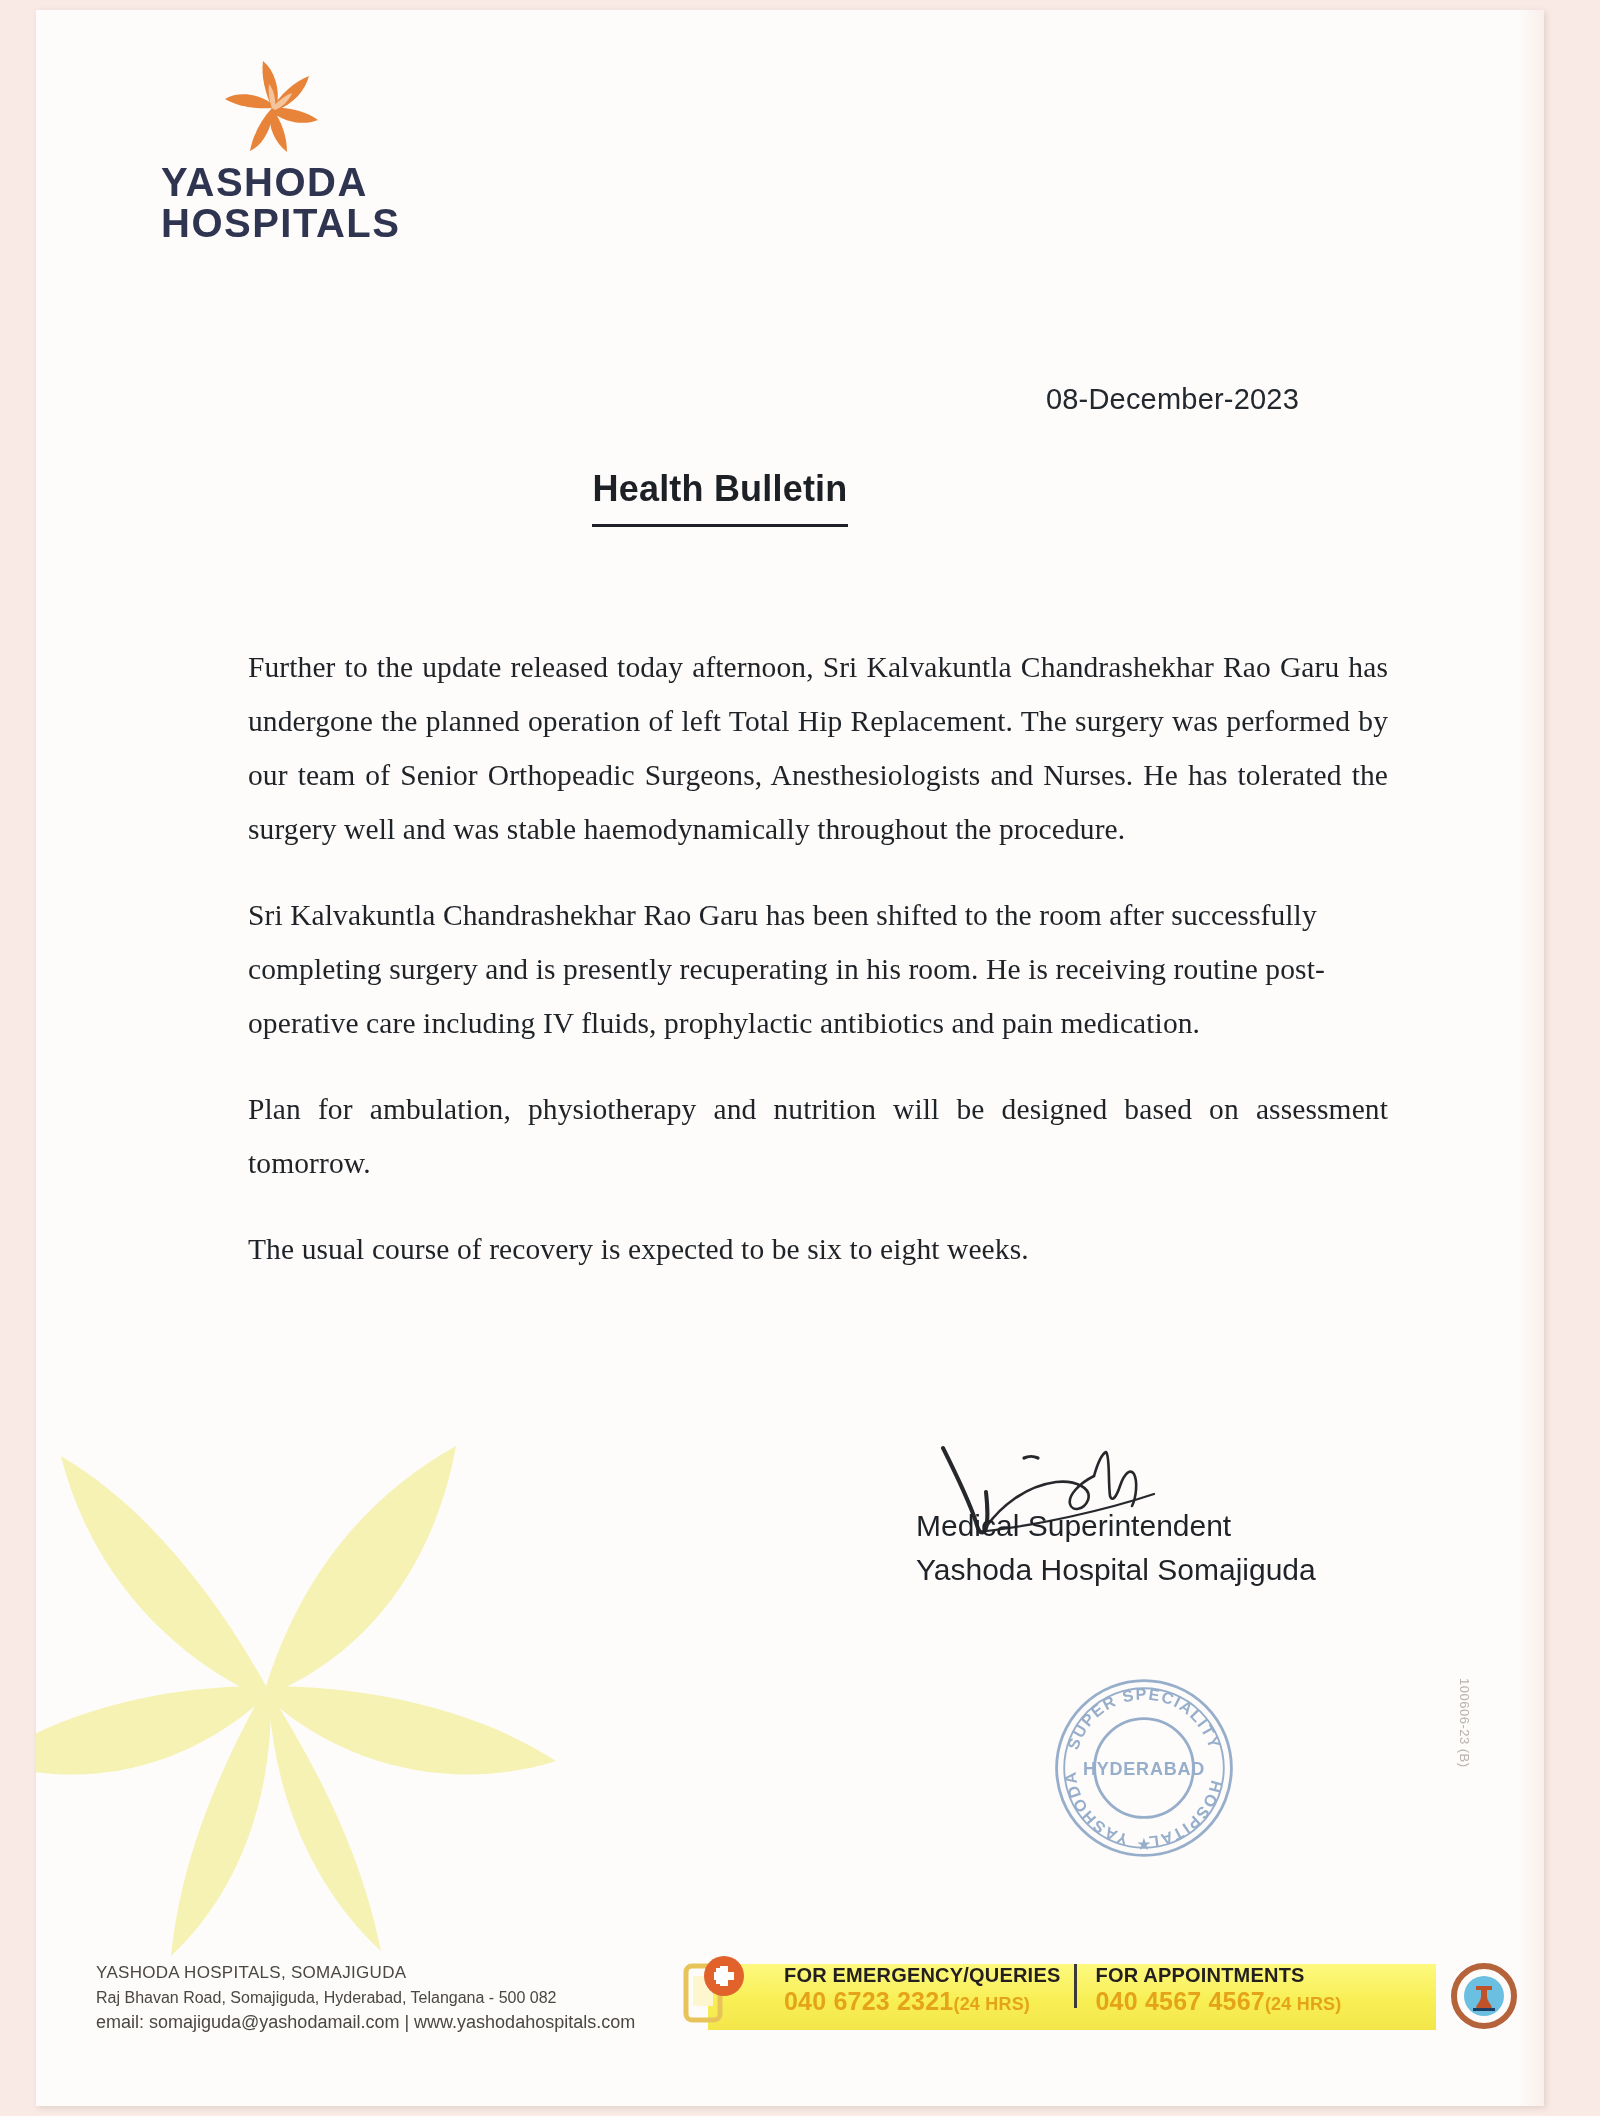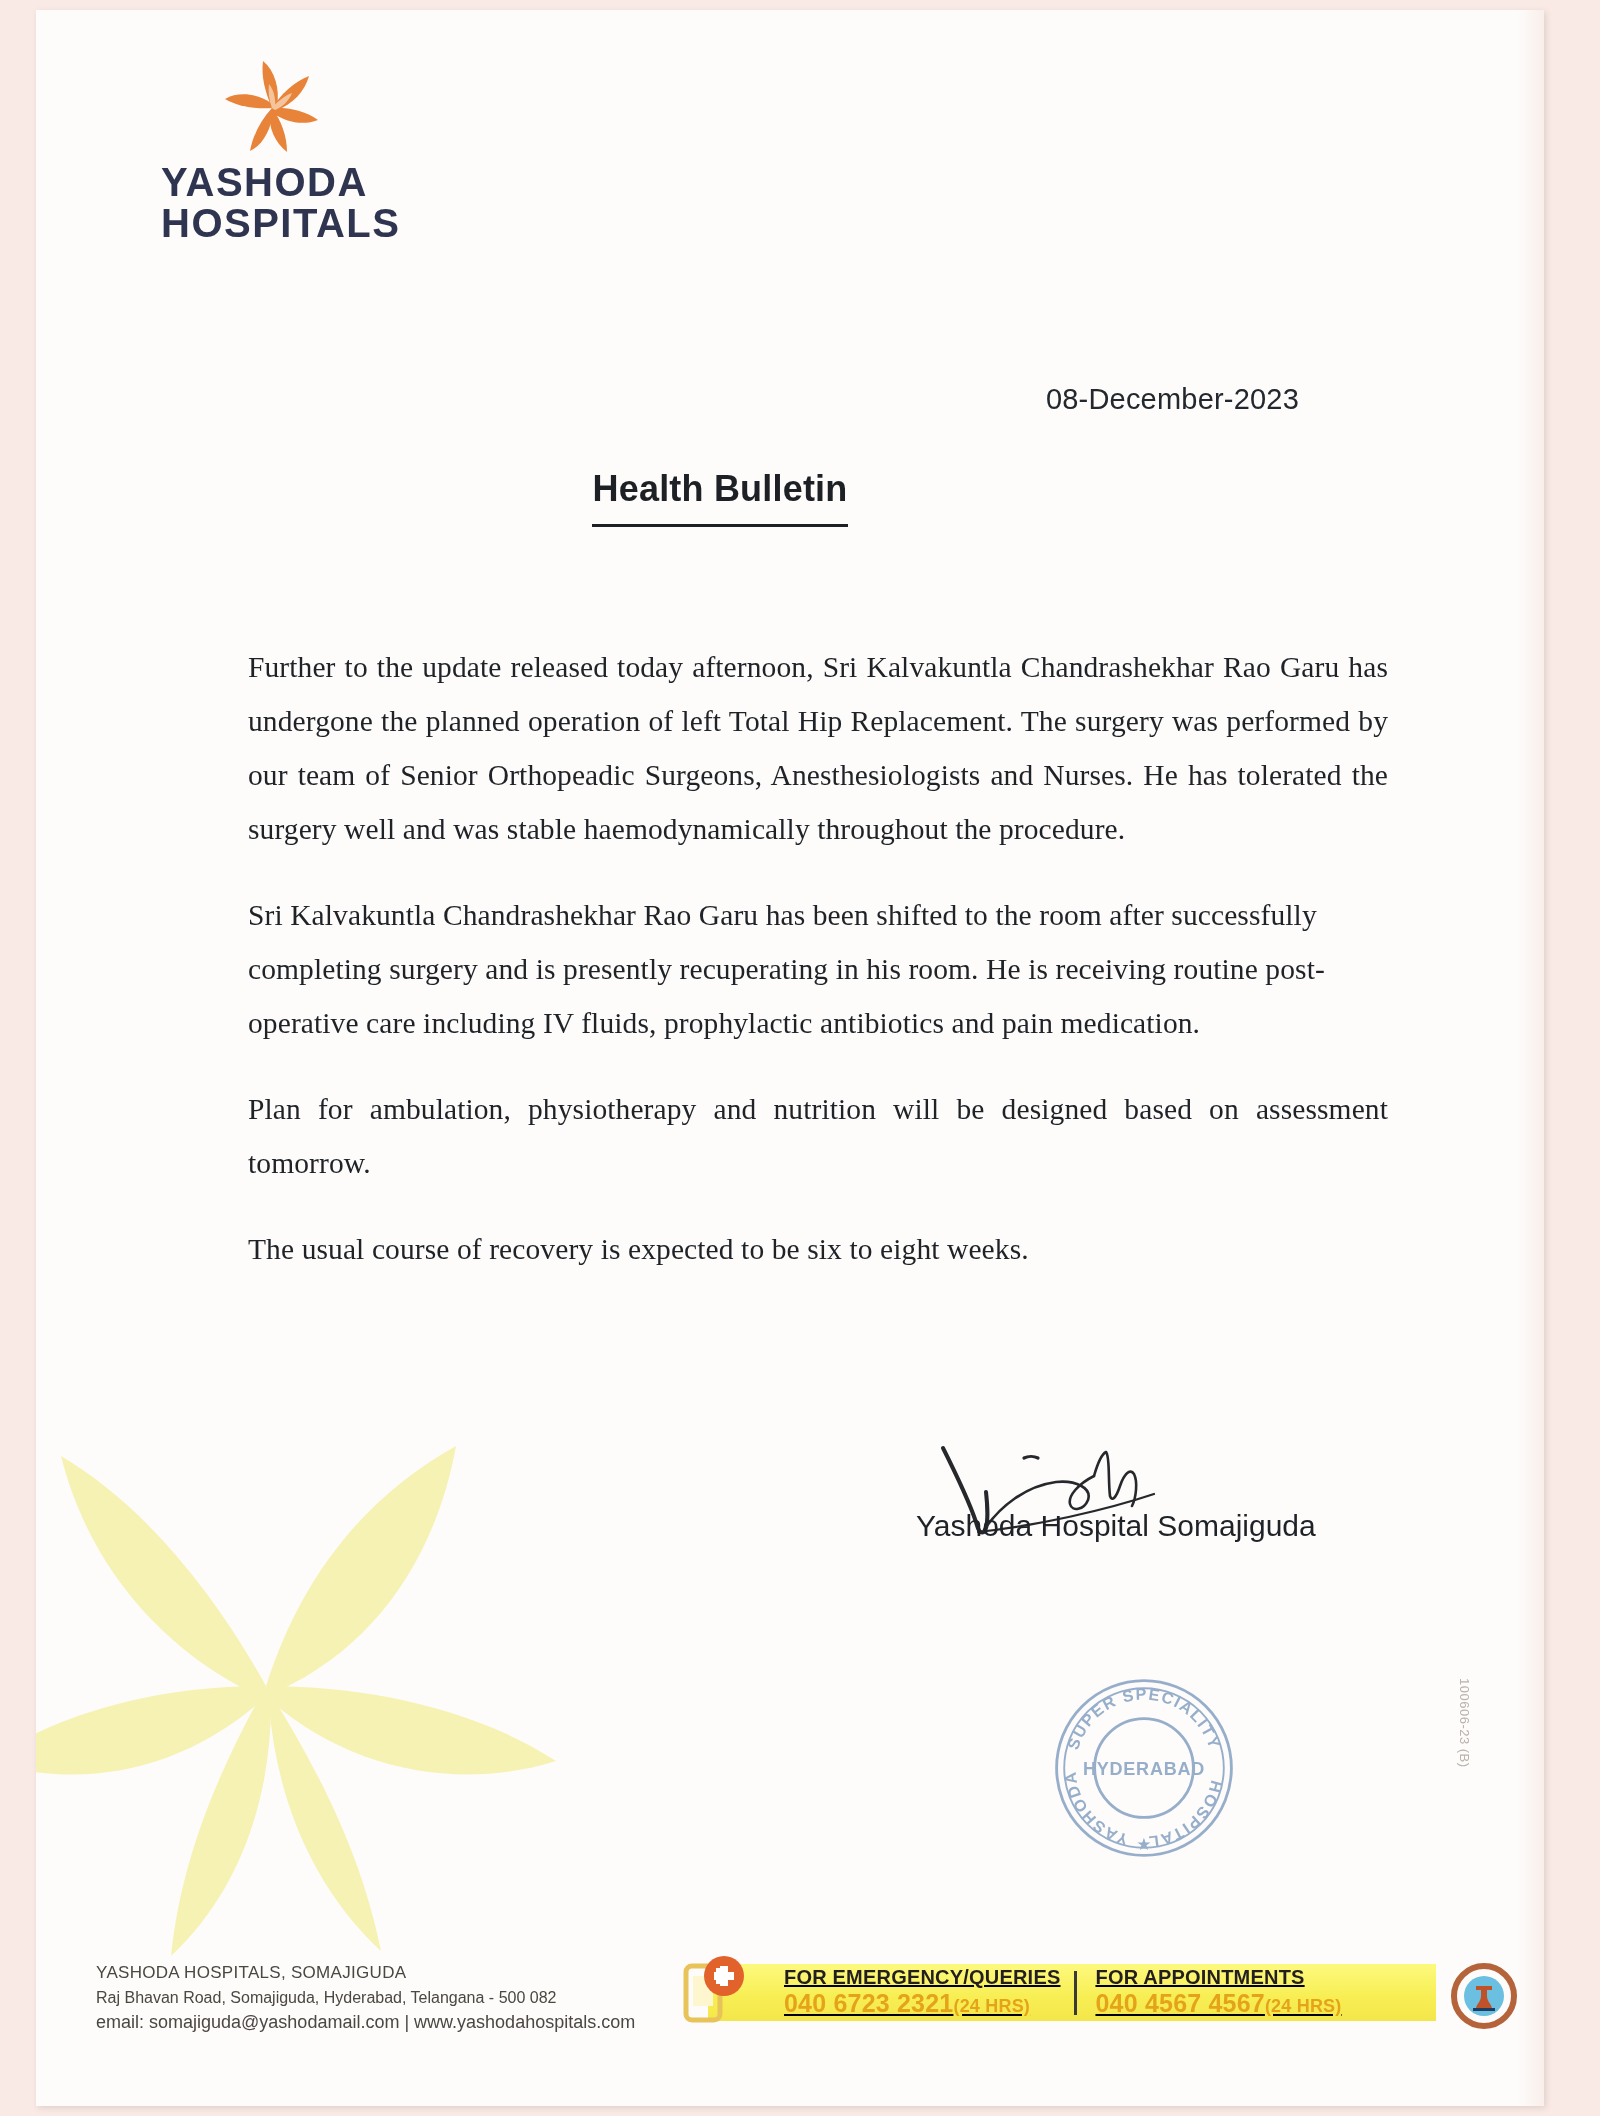--- a/index.html
+++ b/index.html
@@ -170,25 +170,24 @@
   }
   #footer-address .addr-name { font-size: 17px; letter-spacing: 0.3px; }
   #footer-address .addr-street { font-size: 16px; }
   #footer-address .addr-contact { font-size: 18px; }
 
   #contact-band {
     position: absolute;
     left: 672px;
     top: 16px;
     width: 728px;
-    height: 57px;
+    height: 66px;
     background: linear-gradient(to bottom, #fdf97e 0%, #f8ef55 55%, #f3e64a 100%);
     display: flex;
-    align-items: center;
-    text-decoration: underline;
+    align-items: flex-start;
   }
   .contact-col {
     display: flex;
     flex-direction: column;
     justify-content: center;
     padding-left: 18px;
     padding-right: 14px;
   }
   .contact-label {
     font-size: 20px;
@@ -274,20 +273,21 @@
   <div id="signature-block">
     <svg id="signature-mark" width="320" height="110" viewBox="0 0 320 110" aria-hidden="true">
       <g fill="none" stroke="#26282c" stroke-linecap="round" stroke-linejoin="round">
         <path d="M17 8 C 28 30, 42 58, 50 82 C 52 90, 54 94, 58 92 C 62 88, 62 70, 60 52" stroke-width="4"></path>
         <path d="M58 90 C 74 66, 100 46, 130 42 C 150 40, 166 48, 162 60 C 158 70, 146 72, 144 64 C 142 56, 152 44, 168 36" stroke-width="2.6"></path>
         <path d="M168 36 C 172 22, 176 14, 180 12 C 184 16, 182 40, 184 56 C 186 62, 190 58, 194 46 C 198 34, 204 28, 208 34 C 212 42, 210 58, 206 66" stroke-width="2.6"></path>
         <path d="M52 92 C 110 86, 180 70, 228 54" stroke-width="2.2"></path>
         <path d="M98 18 C 102 16, 108 16, 112 18" stroke-width="3.2"></path>
       </g>
     </svg>
+    <div class="sig-line">Medical Superintendent</div>
     <div class="sig-line">Yashoda Hospital Somajiguda</div>
   </div>
 
   <svg id="official-seal" viewBox="0 0 200 200" aria-hidden="true">
     <defs>
       <path id="sealArcTop" d="M 28 100 A 72 72 0 0 1 172 100"></path>
       <path id="sealArcBottom" d="M 172 100 A 72 72 0 0 1 28 100"></path>
     </defs>
     <circle cx="100" cy="100" r="92" fill="none" stroke="#8fa8c8" stroke-width="3"></circle>
     <circle cx="100" cy="100" r="84" fill="none" stroke="#8fa8c8" stroke-width="2"></circle>

